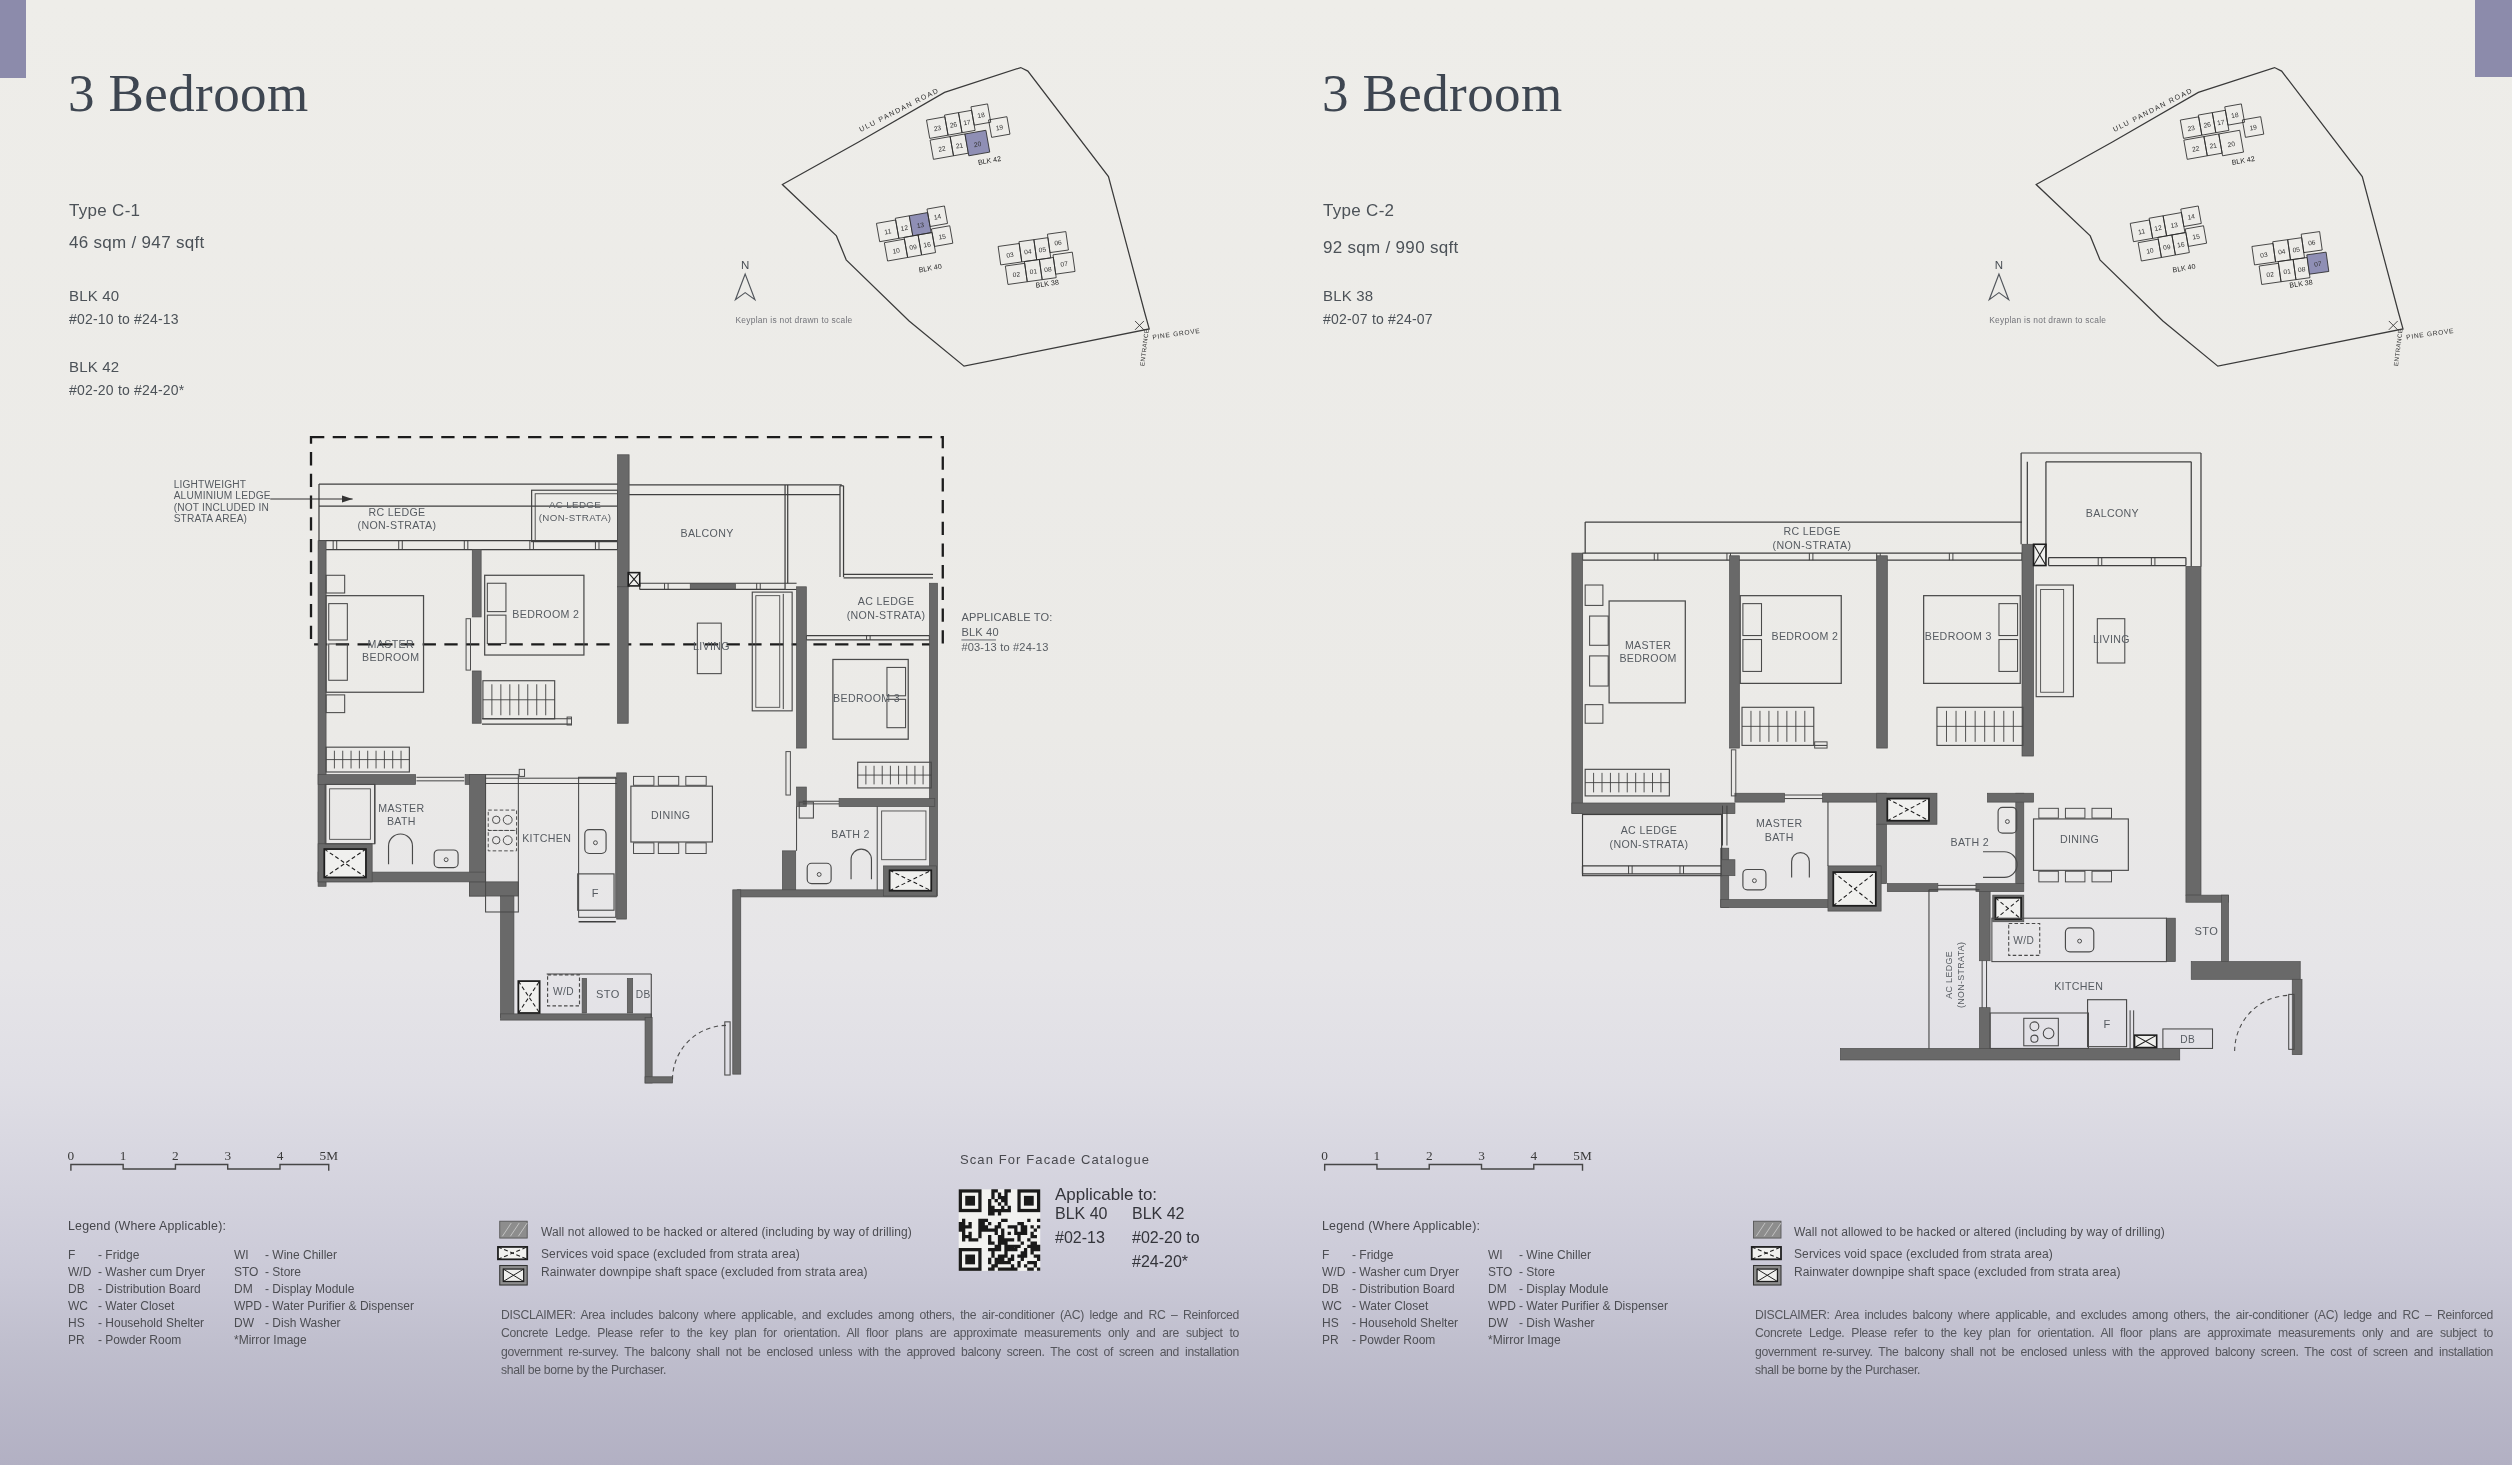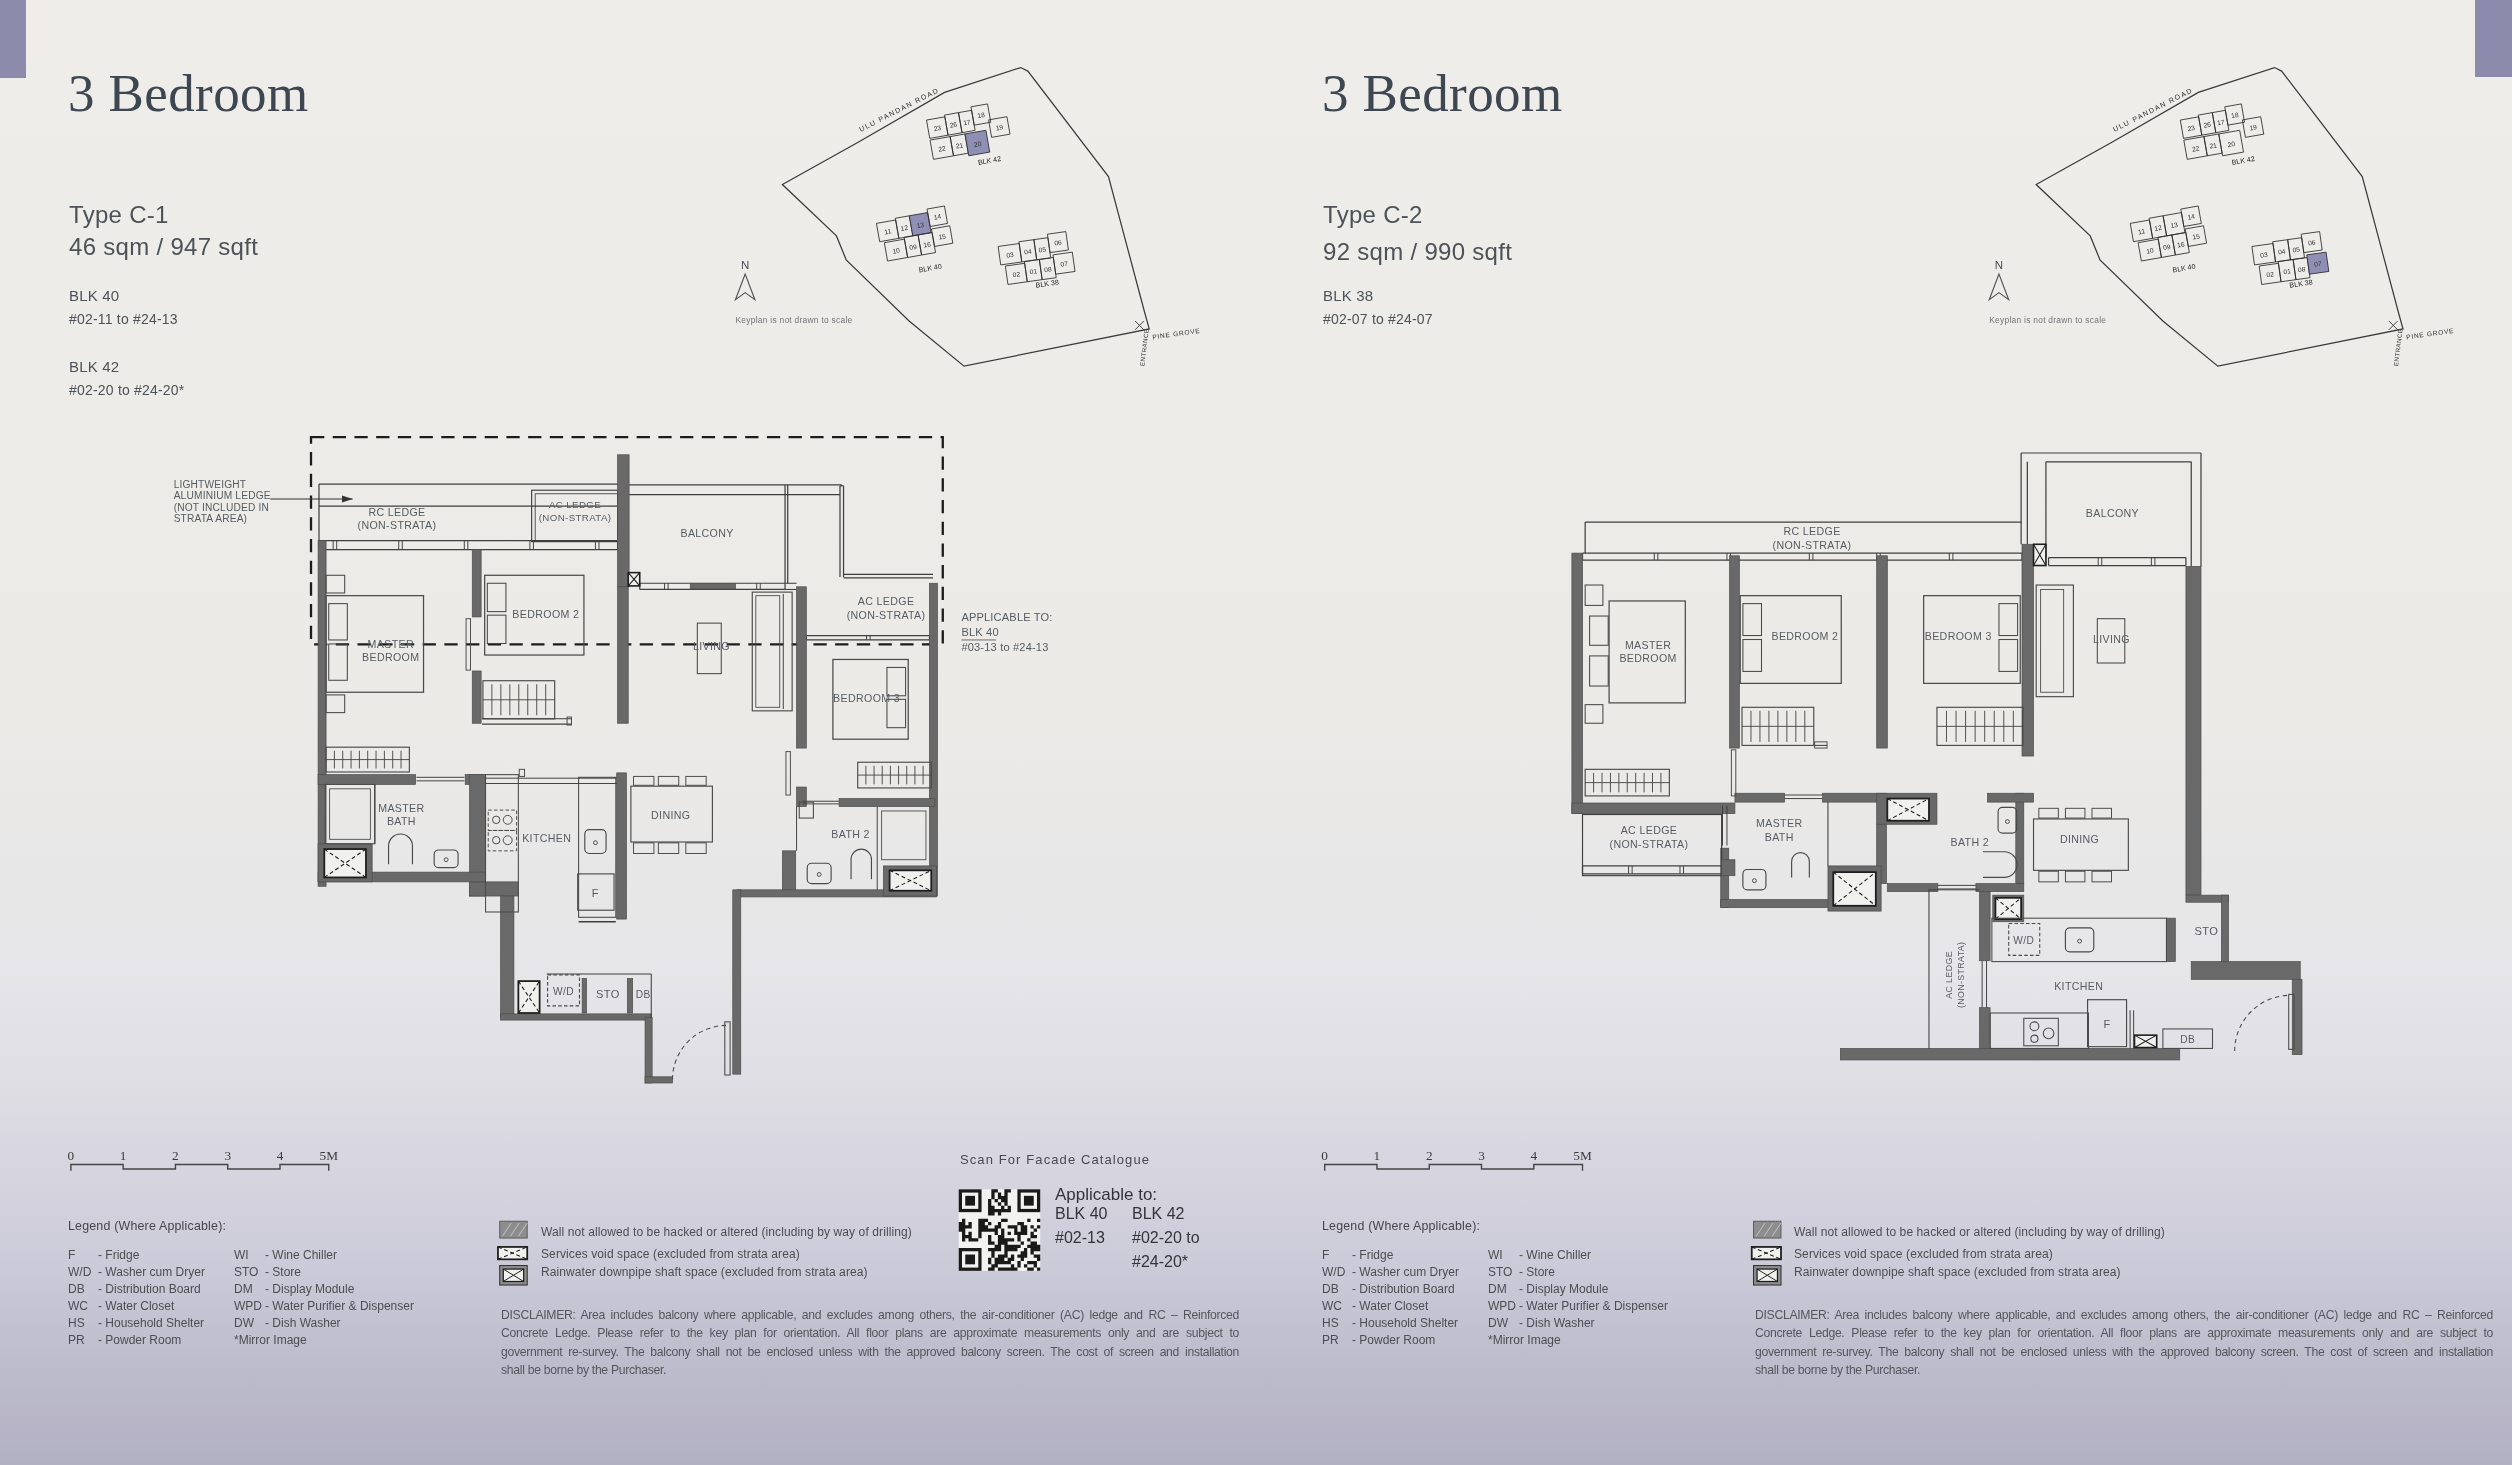--- a/index.html
+++ b/index.html
@@ -2,21 +2,21 @@
 <html style="font-size:14px"><head><meta charset="utf-8"><style>
 * { margin:0; padding:0; box-sizing:border-box; }
 html,body { width:2512px; height:1466px; }
 #page { position:relative; width:2512px; height:1466px; overflow:hidden;
   background:linear-gradient(180deg,#eeede9 0%,#ebeae7 50%,#e6e5e8 66%,#dfdee5 74%,#d4d3de 81%,#cac9d7 87%,#bfbecd 92%,#b2b0c3 100%);
   font-family:"Liberation Sans",sans-serif; }
 #page > div { position:absolute; }
 .corner-l { left:0; top:0; width:26px; height:78px; background:#8c8bab; }
 .corner-r { left:2475px; top:0; width:37px; height:77px; background:#8c8bab; }
 .title { font-family:"Liberation Serif",serif; font-size:53px; color:#3e4651; letter-spacing:0.4px; }
-.sub { font-size:24px; color:#4c5258; letter-spacing:0.3px; }
+.sub { font-size:17px; color:#4c5258; letter-spacing:0.3px; }
 .blk { font-size:15px; color:#4c5258; letter-spacing:0.2px; }
 .blkn { font-size:14px; color:#4c5258; letter-spacing:0.2px; }
 .leg-h { font-size:12.4px; color:#45464b; letter-spacing:0.2px; }
 .leg-body { font-size:12px; color:#4c4d52; }
 .lrow { height:17px; white-space:nowrap; }
 .k1 { display:inline-block; width:30px; }
 .d1 { display:inline-block; width:136px; }
 .k2 { display:inline-block; width:31px; }
 .d2, .k3 { display:inline-block;text-align:center; }
 .wl { font-size:12px; color:#4c4d52; letter-spacing:0.1px; white-space:nowrap; }
@@ -29,21 +29,21 @@
 </style></head><body>
 <div id="page">
 
 <div class="corner-l"></div>
 
 <div class="corner-r"></div>
 <div class="title" style="left:68px;top:63px;">3 Bedroom</div>
 <div class="sub" style="left:69px;top:201px;">Type C-1</div>
 <div class="sub" style="left:69px;top:233px;">46 sqm / 947 sqft</div>
 <div class="blk" style="left:69px;top:287px;">BLK 40</div>
-<div class="blkn" style="left:69px;top:311px;">#02-11 to #24-13</div>
+<div class="blkn" style="left:69px;top:311px;">#02-10 to #24-13</div>
 <div class="blk" style="left:69px;top:358px;">BLK 42</div>
 <div class="blkn" style="left:69px;top:382px;">#02-20 to #24-20*</div>
 <div class="title" style="left:1322px;top:63px;">3 Bedroom</div>
 <div class="sub" style="left:1323px;top:201px;">Type C-2</div>
 <div class="sub" style="left:1323px;top:238px;">92 sqm / 990 sqft</div>
 <div class="blk" style="left:1323px;top:287px;">BLK 38</div>
 <div class="blkn" style="left:1323px;top:311px;">#02-07 to #24-07</div>
 <div class="leg-h" style="left:68px;top:1219px;">Legend (Where Applicable):</div>
 <div class="leg-body" style="left:68px;top:1248px;">
       <div class="lrow"><span class="k1">F</span><span class="d1">- Fridge</span><span class="k2">WI</span><span class="d2">- Wine Chiller</span></div>

